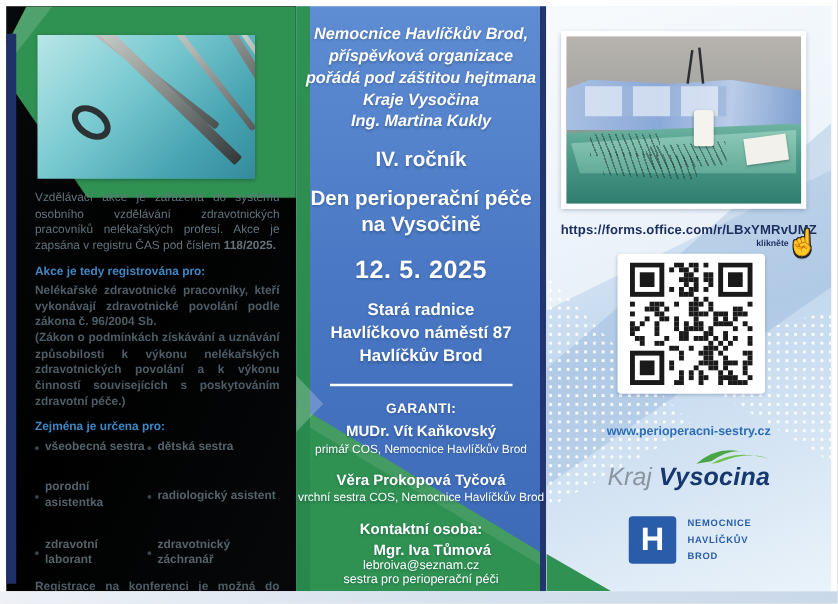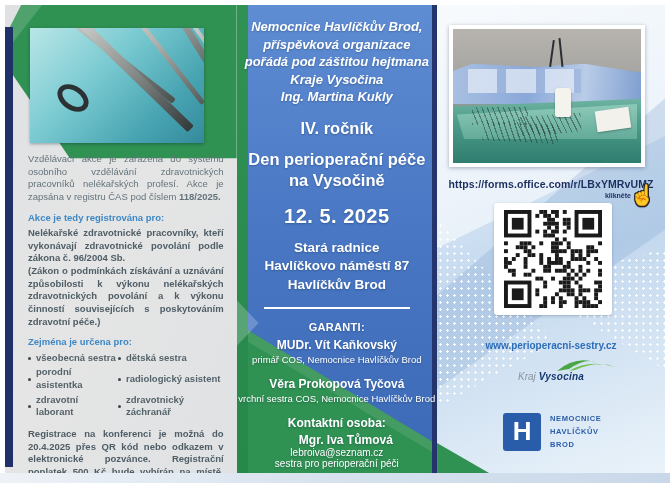--- a/index.html
+++ b/index.html
@@ -8,21 +8,21 @@
     position:relative;width:670px;height:483px;background:#ffffff;
     font-family:"Liberation Sans",sans-serif;overflow:hidden;
     box-shadow:0 0 4px rgba(0,0,0,.25);
   }
   .bottom-band{position:absolute;left:0;right:0;bottom:0;height:10px;
     background:linear-gradient(90deg,#eef2f7 0%,#d7e2ee 50%,#c9d8e9 100%);}
   .canvas{position:absolute;left:5px;top:5px;right:5px;bottom:10px;display:flex;}
   .panel{position:relative;height:100%;overflow:hidden;}
 
   
-  .panel.left{width:252px;background:#e5e5e5;}
+  .panel.left{width:252px;background:#000000;}
   .left-faint{position:absolute;inset:0;
     background:linear-gradient(115deg,rgba(120,160,185,.06) 0%,rgba(255,255,255,0) 45%,rgba(120,160,185,.05) 100%);}
   .left-green{position:absolute;top:0;left:0;right:0;height:158px;background:#2f9152;
     clip-path:polygon(7% 0,100% 0,100% 97%,28% 97%,0 37%,0 20%);}
   .left-green-hi{position:absolute;top:0;left:0;right:0;height:158px;background:rgba(255,255,255,.16);
     clip-path:polygon(7% 0,16% 0,0 30%,0 20%);}
   .navy-strip{position:absolute;left:0;top:22px;bottom:6px;width:8px;background:#203169;}
   .photo-left{position:absolute;left:25px;top:23px;width:174px;height:115px;overflow:hidden;
     background:linear-gradient(135deg,#b9e6e7 0%,#7ccbd2 38%,#47a3b1 75%,#348a9c 100%);
     box-shadow:0 1px 3px rgba(0,30,40,.35);}
@@ -38,21 +38,21 @@
   .s5{width:120px;height:4px;left:118px;top:16px;transform:rotate(55deg);
     background:linear-gradient(90deg,#f6f6f4,#a8aeab 55%,#4e5452);}
   .ring{position:absolute;width:34px;height:24px;left:26px;top:58px;border:5px solid #2c3133;
     border-radius:50%;transform:rotate(35deg);}
   .left-text{position:absolute;top:148px;left:23px;right:13px;color:#64747c;
     font-size:9.5px;line-height:1.33;}
   .left-text p{margin:0 0 8px 0;}
   .justify{text-align:justify;}
   .h-blue{color:#3f88c5;font-weight:700;margin-bottom:3px !important;}
   .body-bold{color:#4e5d66;font-weight:700;}
-  .bullets{display:grid;grid-template-columns:46% 54%;row-gap:2px;margin:2px 0 9px 0;}
+  .bullets{display:grid;grid-template-columns:46% 54%;row-gap:20px;margin:2px 0 9px 0;}
   .bitem{display:flex;align-items:center;color:#55636b;font-weight:600;}
   .dot{width:3px;height:3px;border-radius:50%;background:#3a454b;margin-right:5px;flex:0 0 auto;}
   .tight{margin-bottom:0 !important;}
 
   
   .panel.center{width:218px;
     background:linear-gradient(180deg,#5f8dd3 0%,#4a78c4 45%,#3b69b6 100%);}
   .center-left-strip{position:absolute;left:0;top:0;bottom:0;width:11px;
     background:linear-gradient(180deg,#2f9152,#28884c);}
   .center-left-facet{position:absolute;left:0;top:295px;width:22px;height:46px;
@@ -123,21 +123,21 @@
   .click-label{position:absolute;top:187px;right:34px;font-size:7px;font-weight:700;color:#1d2f5f;}
   .hand{position:absolute;top:180px;right:10px;font-size:20px;color:#ffffff;line-height:1;
     text-shadow:1px 1px 0 #22262b,-1px 1px 0 #22262b,1px -1px 0 #22262b,-1px -1px 0 #22262b,0 2px 1px rgba(0,0,0,.35);}
   .qr-box{position:absolute;left:57px;top:198px;width:118px;height:112px;background:#ffffff;
     border-radius:3px;box-shadow:0 1px 3px rgba(20,40,80,.25);padding:7px;}
   .qr-box svg{width:100%;height:100%;display:block;}
   .web{position:absolute;left:0;right:0;text-align:center;font-size:10px;font-weight:700;color:#2c6db8;}
   .web1{top:322px;} .web2{top:335px;}
   .kraj-logo{position:absolute;top:351px;left:0;right:0;text-align:center;}
   .kraj-swoosh{display:block;margin:0 auto -2px 118px;}
-  .kraj-text{font-size:10px;font-style:italic;}
+  .kraj-text{font-size:20px;font-style:italic;}
   .kraj-word1{color:#8a959d;font-weight:400;}
   .kraj-word2{color:#16386e;font-weight:700;letter-spacing:.2px;}
   .hospital-logo{position:absolute;top:407px;left:66px;display:flex;align-items:center;}
   .hsq{width:38px;height:38px;background:#2a5da9;border-radius:3px;display:flex;
     align-items:center;justify-content:center;color:#ffffff;font-weight:700;font-size:26px;}
   .hlines{margin-left:9px;color:#2a5da9;font-weight:700;font-size:7.5px;
     letter-spacing:.6px;line-height:13px;text-align:left;}
 </style>
 </head>
 <body>

